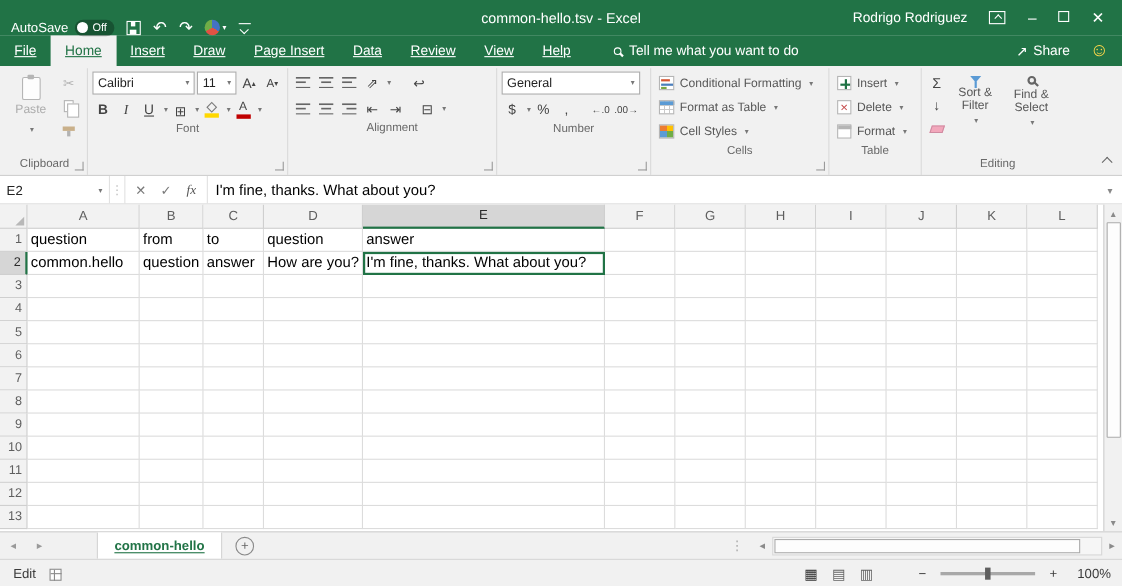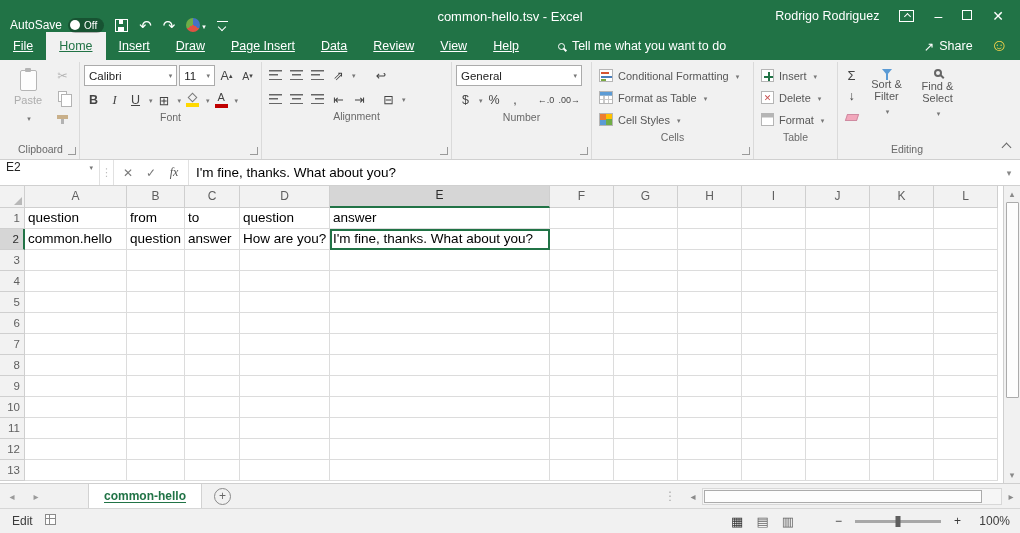--- a/index.html
+++ b/index.html
@@ -110,21 +110,21 @@
   .ed-large { width:51px; display:flex; flex-direction:column; align-items:center; gap:3px; padding-top:4px; font-size:11px; color:#575757; text-align:center; line-height:12px; }
   .funnel { width:0; height:0; border-left:5px solid transparent; border-right:5px solid transparent; border-top:6px solid #5b9bd5; position:relative; display:inline-block; }
   .funnel::after { content:""; position:absolute; left:-1px; top:-1px; width:2px; height:6px; background:#5b9bd5; }
   .mag-g { width:8px; height:8px; border:2px solid #666; border-radius:50%; position:relative; display:inline-block; }
   .mag-g::after { content:""; position:absolute; width:2px; height:5px; background:#666; right:-3px; bottom:-4px; transform:rotate(-45deg); }
   .eraser { width:12px; height:7px; background:#f2a7bb; border:1px solid #cf8ba1; transform:skewX(-18deg); display:inline-block; }
   .chev-up { width:7px; height:7px; border-left:1.5px solid #666; border-top:1.5px solid #666; transform:rotate(45deg); position:absolute; right:10px; bottom:8px; }
 
   
   .formulabar { height:26px; flex:0 0 26px; background:#fff; border-bottom:1px solid #d0d0d0; display:flex; align-items:stretch; font-size:12px; }
-  .namebox { width:100px; border-right:1px solid #e1e1e1; display:flex; padding:0 6px; color:#222; }
+  .namebox { width:100px; border-right:1px solid #e1e1e1; display:flex; align-items:center; padding:0 6px; color:#222; }
   .namebox .grow { flex:1; }
   .fb-handle { width:14px; display:flex; align-items:center; justify-content:center; color:#bdbdbd; font-size:11px; border-right:1px solid #e1e1e1; }
   .fb-btns { display:flex; align-items:center; gap:1px; padding:0 3px; border-right:1px solid #e1e1e1; }
   .fbtn { width:22px; height:100%; display:flex; align-items:center; justify-content:center; color:#7a7a7a; font-size:12px; }
   .fx { font-family:"Liberation Serif", serif; font-style:italic; color:#555; }
   .fb-input { flex:1; display:flex; align-items:center; padding:0 7px; font-size:13.5px; color:#000; }
   .fb-expand { width:22px; display:flex; align-items:center; justify-content:center; color:#888; font-size:9px; }
 
   
   .gridwrap { flex:1; display:flex; min-height:0; background:#fff; }
@@ -152,21 +152,21 @@
   .sheet-tab { margin-left:40px; padding:0 15px; background:#fff; border-left:1px solid #d2d2d2; border-right:1px solid #d2d2d2; display:flex; align-items:center; color:#217346; font-weight:bold; text-decoration:underline; text-underline-offset:2px; }
   .add-sheet { width:17px; height:17px; border:1px solid #8a8a8a; border-radius:50%; color:#666; font-size:12px; line-height:15px; text-align:center; align-self:center; margin-left:12px; }
   .st-right { margin-left:auto; display:flex; align-items:center; }
   .st-dots { color:#aaa; padding:0 8px; font-size:12px; }
   .hs-arrow { width:18px; text-align:center; color:#8a8a8a; font-size:10px; }
   .hs-track { width:300px; height:17px; background:#f6f6f6; border:1px solid #d8d8d8; position:relative; }
   .hs-thumb { position:absolute; left:1px; top:1px; height:13px; width:278px; background:#fdfdfd; border:1px solid #ababab; }
 
   
   .statusbar { height:25px; flex:0 0 25px; background:#f1f1f1; border-top:1px solid #d6d6d6; display:flex; align-items:center; font-size:12px; color:#3b3b3b; }
-  .sb-left { display:flex; align-items:flex-start; gap:12px; padding-left:12px; }
+  .sb-left { display:flex; align-items:flex-end; gap:12px; padding-left:12px; }
   .macro-ic { width:11px; height:11px; border:1px solid #8a8a8a;
     background:linear-gradient(#8a8a8a,#8a8a8a) 0 3px/11px 1px no-repeat,
                linear-gradient(#8a8a8a,#8a8a8a) 3px 0/1px 11px no-repeat, #fdfdfd; }
   .sb-right { margin-left:auto; display:flex; align-items:center; gap:13px; padding-right:10px; }
   .view-ic { font-size:13px; color:#666; }
   .view-ic.on { color:#333; }
   .z-track { width:86px; height:3px; background:#a8a8a8; position:relative; }
   .z-track::before { content:""; position:absolute; left:50%; top:-2px; width:1px; height:7px; background:#a8a8a8; }
   .z-thumb { position:absolute; left:50%; top:-4px; width:5px; height:11px; background:#5f5f5f; transform:translateX(-50%); }
   .zoom-pct { width:36px; text-align:right; }

